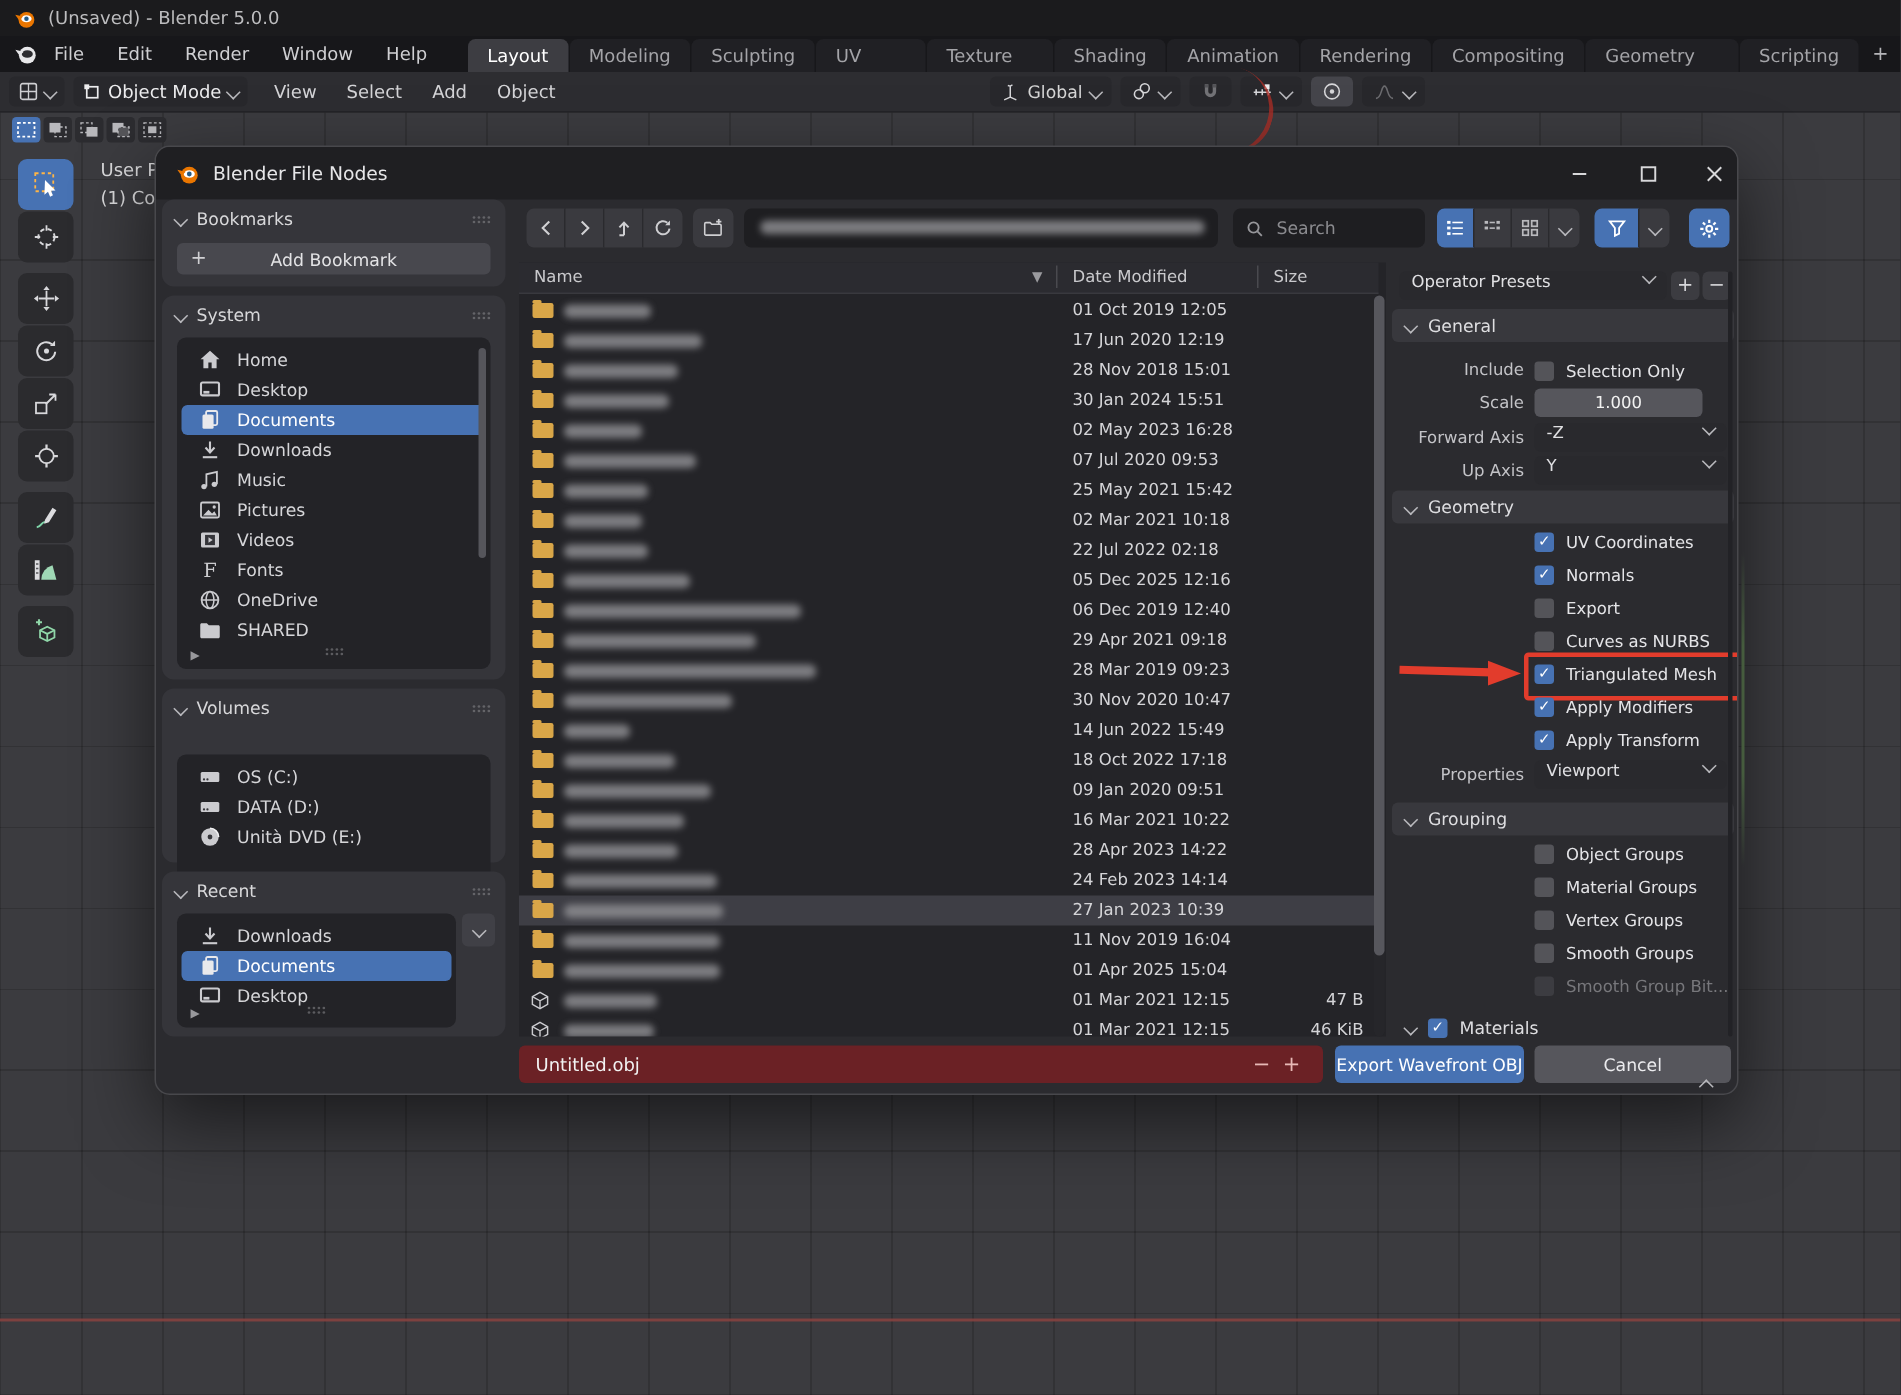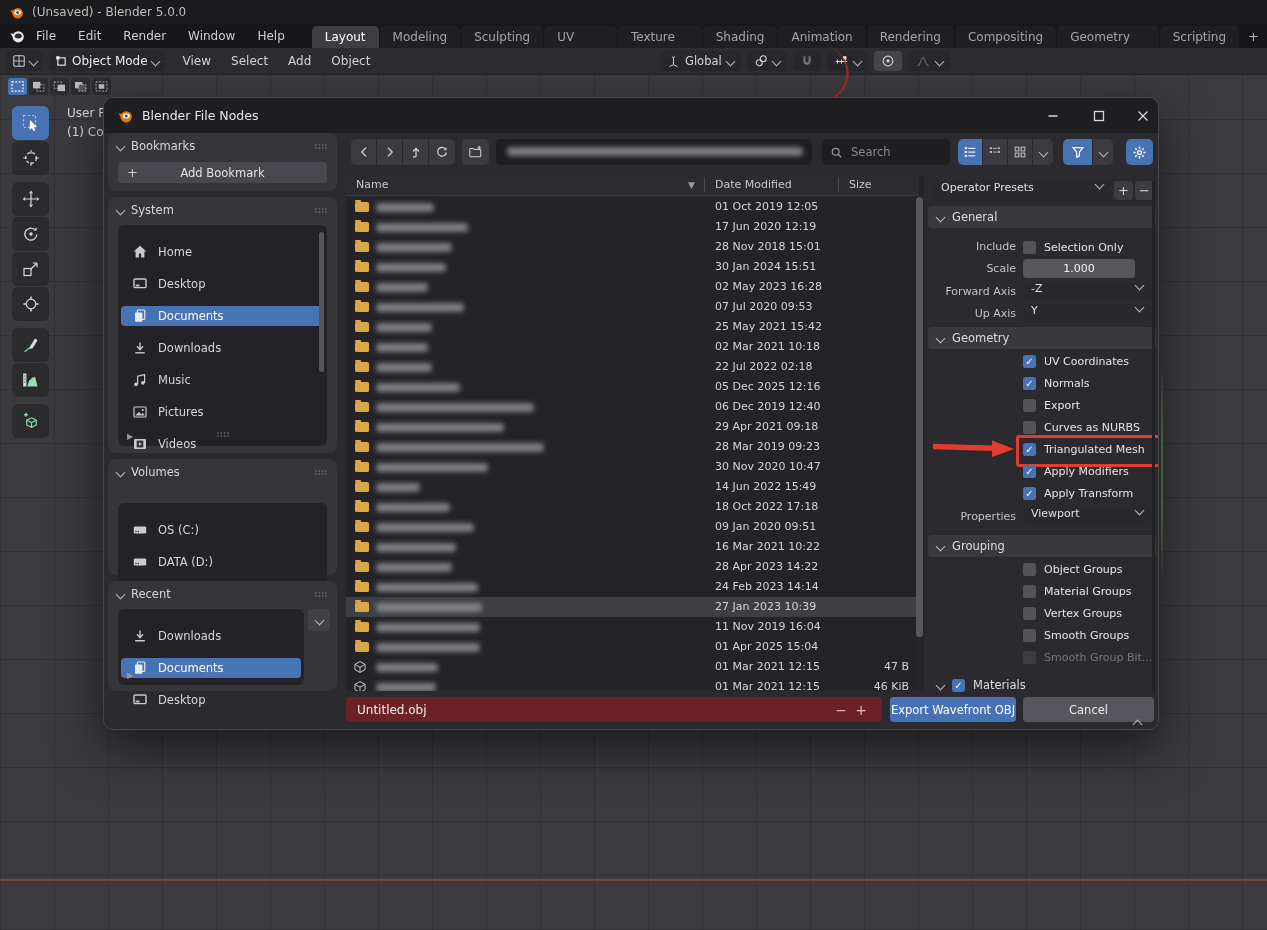--- a/index.html
+++ b/index.html
@@ -56,21 +56,21 @@
   .dlg-title{color:#e6e6e8;font-size:12.5px}
   .winbtn{position:absolute;top:7px;width:22px;height:22px;display:flex;align-items:center;justify-content:center;color:#d8d8da}
   
   .panel{position:absolute;background:#35353a;border-radius:8px}
   .p-head{display:flex;align-items:center;gap:7px;height:26px;padding:0 9px;color:#d8d8da;font-size:11.5px}
   .grip{margin-left:auto;opacity:.55}
   .addbm{position:absolute;left:10px;top:29px;width:209px;height:21px;background:#48484e;border-radius:4px;
     color:#e3e3e5;font-size:11.5px;display:flex;align-items:center;justify-content:center}
   .addbm .plus{position:absolute;left:9px;font-size:13px;color:#d0d0d3}
   .slist{position:absolute;left:10px;background:#232327;border-radius:6px;padding-top:5px;box-sizing:border-box}
-  .side-item{height:20px;display:flex;align-items:center;gap:10px;padding-left:11px;margin:12px 3px;
+  .side-item{height:20px;display:flex;align-items:center;gap:10px;padding-left:11px;margin:0 3px;
     border-radius:4px;color:#d6d6d9;font-size:11.5px;white-space:nowrap}
   .side-item.selected{background:#4772b3;color:#fff}
   .side-item .ic{width:16px;height:16px;flex:0 0 16px;display:flex}
   .list-foot{position:absolute;left:0;bottom:2px;width:100%;height:13px}
   .list-foot .tri{position:absolute;left:9px;top:1px;font-size:8px;color:#98989c}
   .list-foot .grip{position:absolute;left:50%;transform:translateX(-50%)}
   .sb-scroll{position:absolute;right:3px;top:7px;width:5px;border-radius:2.5px;background:#55555b}
   .recent-chev{position:absolute;left:200px;top:28px;width:22px;height:22px;background:#404046;border-radius:4px;
     display:flex;align-items:center;justify-content:center}
   

